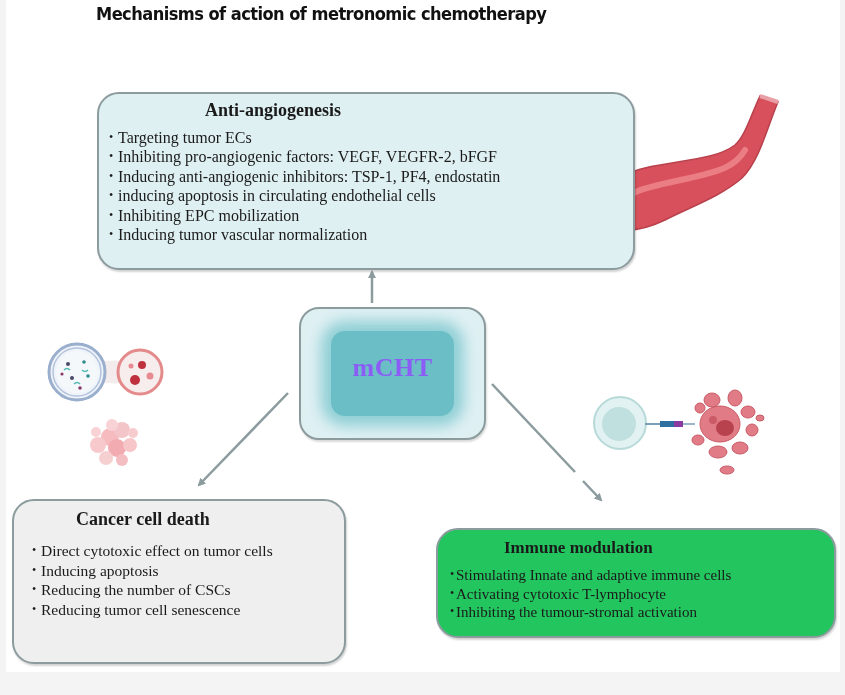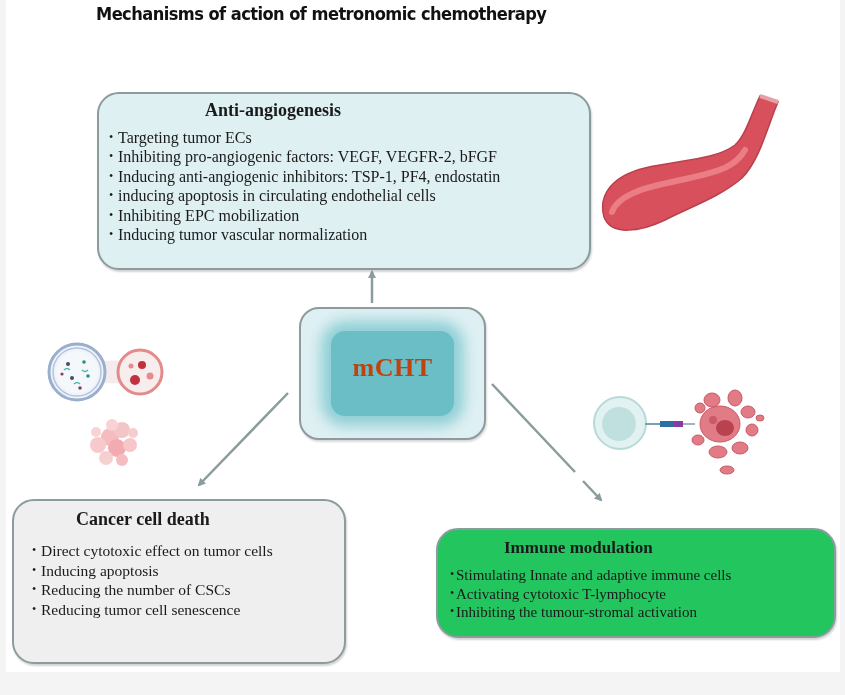--- a/index.html
+++ b/index.html
@@ -19,21 +19,21 @@
   .box {
     position: absolute; border: 2px solid #8c9c9e; border-radius: 22px;
     box-shadow: 1px 2px 2px rgba(0,0,0,0.18);
     color: #1a1a1a;
   }
   .box .head { font-weight: bold; font-size: 18px; position: absolute; white-space: nowrap; }
   .box ul { list-style: none; margin: 0; padding: 0; position: absolute; }
   .box li { white-space: nowrap; font-size: 16px; line-height: 18.5px; }
   .box li .bullet { display: inline-block; width: 9px; font-size: 12px; vertical-align: 2px; }
 
-  .box-angio { left: 97px; top: 92px; width: 490px; height: 174px; background: #dff0f3; }
+  .box-angio { left: 97px; top: 92px; width: 490px; height: 174px; background: #dff0f3; padding-left: 44px; }
   .box-angio .head { left: 106px; top: 6px; }
   .box-angio ul { left: 10px; top: 34px; }
   .box-angio li { line-height: 18.4px; }
 
   .box-death { left: 12px; top: 499px; width: 330px; height: 161px; background: #efefef; }
   .box-death .head { left: 62px; top: 8px; }
   .box-death ul { left: 18px; top: 40px; }
   .box-death li { font-size: 15.5px; line-height: 19.5px; }
 
   .box-immune { left: 436px; top: 528px; width: 396px; height: 106px; background: #22c55e; }
@@ -47,21 +47,21 @@
     border: 2px solid #8c9c9e; border-radius: 20px; background: #dff0f3; overflow: hidden;
     box-shadow: 1px 2px 2px rgba(0,0,0,0.15);
   }
   .center .glow {
     position: absolute; left: 30px; top: 22px; width: 123px; height: 85px;
     background: #6cbec6; border-radius: 14px;
     box-shadow: 0 0 14px 10px #8fcfd5;
   }
   .center .label {
     position: absolute; left: 0; right: 0; top: 44px; text-align: center;
-    font-weight: bold; font-size: 26px; color: #c2410c; letter-spacing: 0.5px;
+    font-weight: bold; font-size: 26px; color: #8b5cf6; letter-spacing: 0.5px;
   }
   svg.overlay { position: absolute; left: 0; top: 0; }
 </style>
 </head>
 <body>
 
 <div class="panel"></div>
 
 <h1 class="title">Mechanisms of action of metronomic chemotherapy</h1>
 

